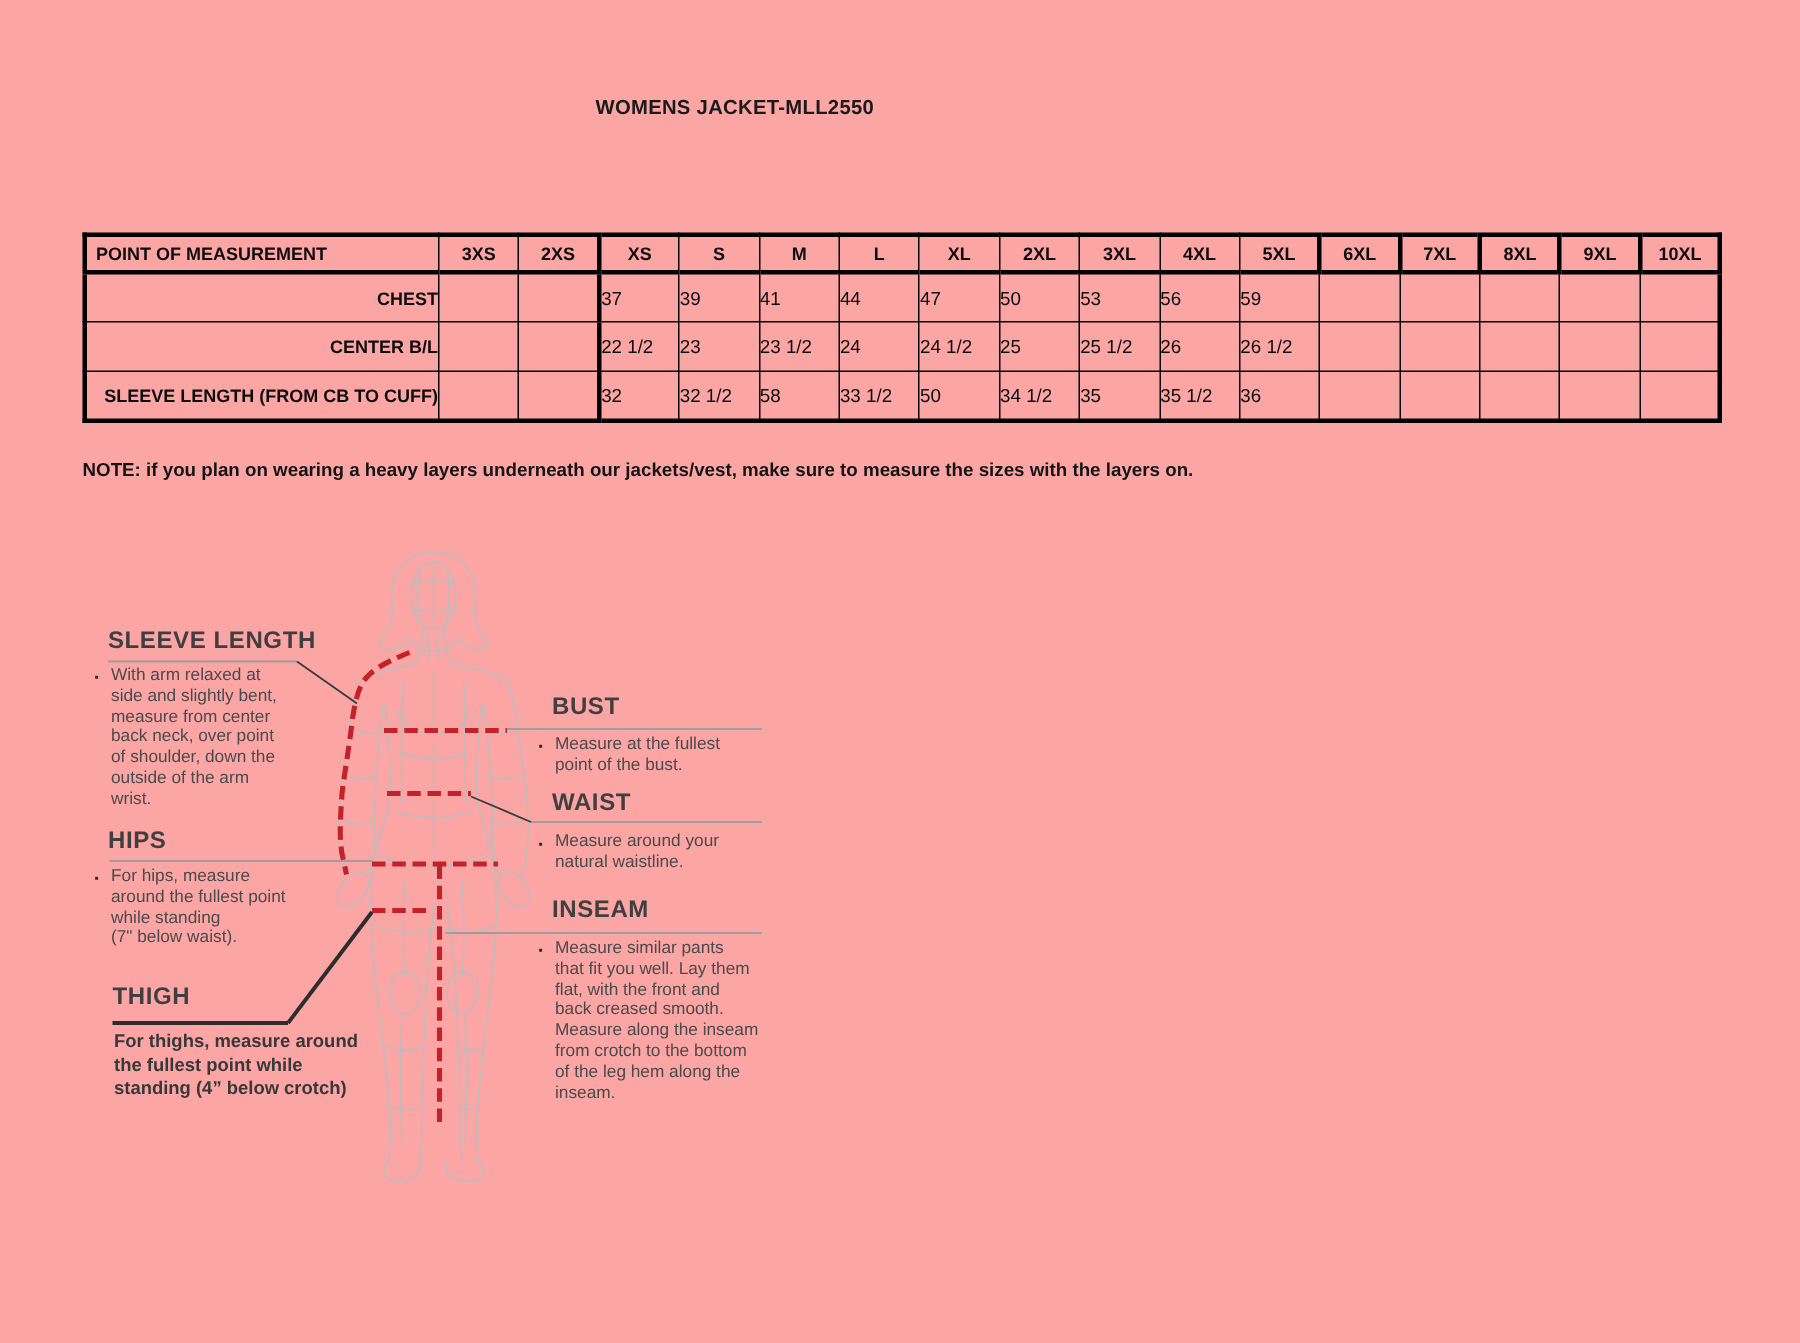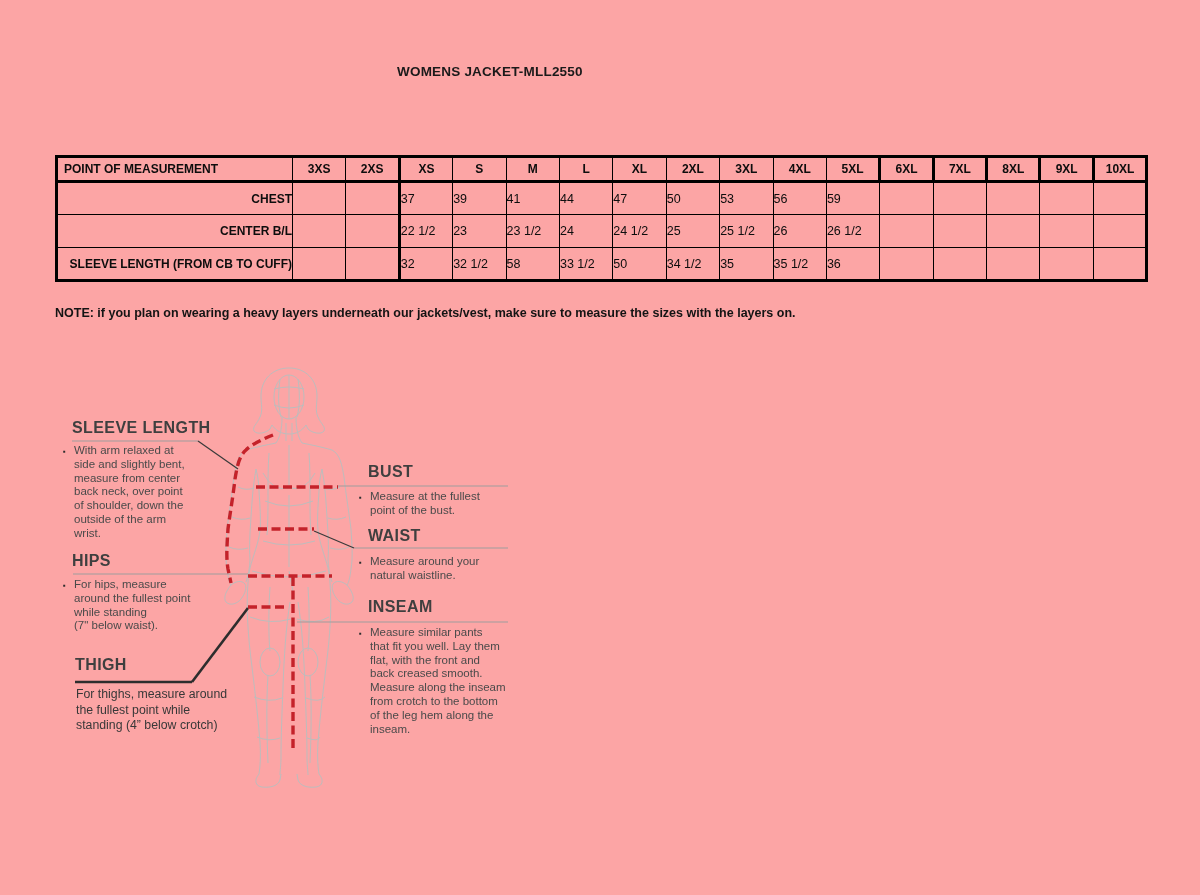--- a/index.html
+++ b/index.html
@@ -43,21 +43,21 @@
     white-space:nowrap;
   }
   .m-desc{
     position:absolute;display:block;font-size:11.5px;line-height:13.8px;color:#4a4a4a;
   }
   .m-desc .desc-text{display:block;white-space:pre-line;padding-left:11px;}
   .m-desc.no-bullet .desc-text{padding-left:0;}
   .m-desc .bullet{
     position:absolute;left:0;top:4px;font-size:8px;color:#2c2c2c;line-height:8px;
   }
-  .m-desc.thigh-style{font-size:12.3px;line-height:15.5px;color:#383838;}
+  .m-desc.thigh-style{font-size:12.3px;line-height:15.5px;color:#383838;font-weight:bold;}
 </style>
 </head>
 <body>
 
 <div id="page">
 
   <div class="doc-title">WOMENS JACKET-MLL2550</div>
 
   <div class="size-table-wrap">
     <table class="size-table" id="size-table">

